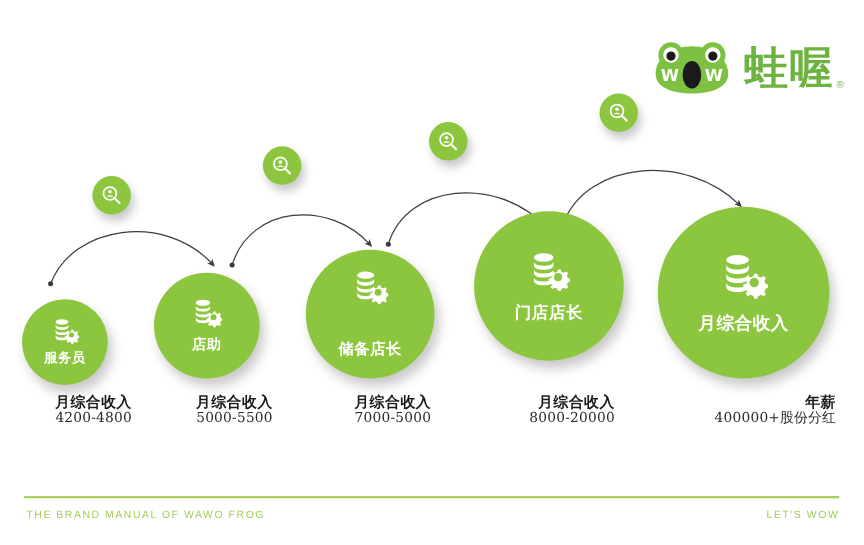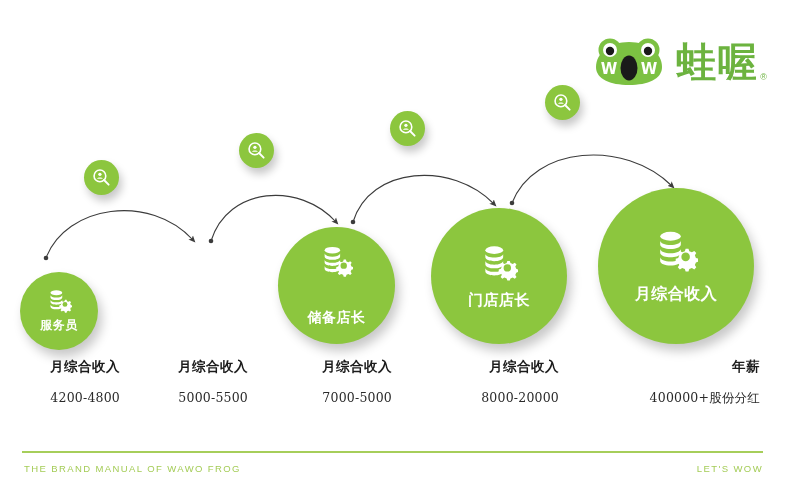--- a/index.html
+++ b/index.html
@@ -72,21 +72,21 @@
     position: absolute;
     text-align: right;
     color: #1b1b1b;
   }
   .caption-title {
     font-family: "DejaVu Sans", "Liberation Sans", sans-serif;
     font-size: 13.5px; font-weight: 700; letter-spacing: 0.5px;
     white-space: nowrap; line-height: 1;
   }
   .caption-value {
-    margin-top: 18px;
+    margin-top: 0;
     font-family: "DejaVu Serif", "Liberation Serif", serif;
     font-size: 12.5px; font-weight: 400; letter-spacing: 0.2px;
     white-space: nowrap; color: #2a2a2a; line-height: 1;
   }
 
   
   .footer-rule {
     position: absolute;
     left: 22px; top: 451px;
     width: 741px; height: 1.5px;
@@ -187,34 +187,45 @@
       <ellipse cx="12" cy="6" rx="7.5" ry="3.2" fill="#ffffff"></ellipse>
       <path d="M4.5 9 C4.5 11 8 12.3 12 12.3 C16 12.3 19.5 11 19.5 9 L19.5 12 C19.5 14 16 15.3 12 15.3 C8 15.3 4.5 14 4.5 12 Z" fill="#ffffff"></path>
       <path d="M4.5 15 C4.5 17 8 18.3 12 18.3 C16 18.3 19.5 17 19.5 15 L19.5 18 C19.5 20 16 21.3 12 21.3 C8 21.3 4.5 20 4.5 18 Z" fill="#ffffff"></path>
       <path d="M4.5 21 C4.5 23 8 24.3 12 24.3 C16 24.3 19.5 23 19.5 21 L19.5 24 C19.5 26 16 27.3 12 27.3 C8 27.3 4.5 26 4.5 24 Z" fill="#ffffff"></path>
       <path d="M22.5 13.5 l2.4 0 l0.7 2.1 l2.2 0.9 l2 -1.2 l1.7 1.7 l-1.2 2 l0.9 2.2 l2.1 0.7 l0 2.4 l-2.1 0.7 l-0.9 2.2 l1.2 2 l-1.7 1.7 l-2 -1.2 l-2.2 0.9 l-0.7 2.1 l-2.4 0 l-0.7 -2.1 l-2.2 -0.9 l-2 1.2 l-1.7 -1.7 l1.2 -2 l-0.9 -2.2 l-2.1 -0.7 l0 -2.4 l2.1 -0.7 l0.9 -2.2 l-1.2 -2 l1.7 -1.7 l2 1.2 l2.2 -0.9 Z" fill="#ffffff" transform="translate(-1.5,-2.5) scale(0.86) translate(6,7)"></path>
       <circle cx="23" cy="21" r="3.1" fill="#8cc63e"></circle>
     </svg>
     <span class="stage-label" style="font-size:12px;">服务员</span>
   </div>
 
+  <div class="stage" style="left:140px; top:248px; width:96px; height:96px;">
+    <svg class="stage-icon" width="28" height="28" viewBox="0 0 32 32" style="margin-bottom:6px;">
+      <ellipse cx="12" cy="6" rx="7.5" ry="3.2" fill="#ffffff"></ellipse>
+      <path d="M4.5 9 C4.5 11 8 12.3 12 12.3 C16 12.3 19.5 11 19.5 9 L19.5 12 C19.5 14 16 15.3 12 15.3 C8 15.3 4.5 14 4.5 12 Z" fill="#ffffff"></path>
+      <path d="M4.5 15 C4.5 17 8 18.3 12 18.3 C16 18.3 19.5 17 19.5 15 L19.5 18 C19.5 20 16 21.3 12 21.3 C8 21.3 4.5 20 4.5 18 Z" fill="#ffffff"></path>
+      <path d="M4.5 21 C4.5 23 8 24.3 12 24.3 C16 24.3 19.5 23 19.5 21 L19.5 24 C19.5 26 16 27.3 12 27.3 C8 27.3 4.5 26 4.5 24 Z" fill="#ffffff"></path>
+      <path d="M22.5 13.5 l2.4 0 l0.7 2.1 l2.2 0.9 l2 -1.2 l1.7 1.7 l-1.2 2 l0.9 2.2 l2.1 0.7 l0 2.4 l-2.1 0.7 l-0.9 2.2 l1.2 2 l-1.7 1.7 l-2 -1.2 l-2.2 0.9 l-0.7 2.1 l-2.4 0 l-0.7 -2.1 l-2.2 -0.9 l-2 1.2 l-1.7 -1.7 l1.2 -2 l-0.9 -2.2 l-2.1 -0.7 l0 -2.4 l2.1 -0.7 l0.9 -2.2 l-1.2 -2 l1.7 -1.7 l2 1.2 l2.2 -0.9 Z" fill="#ffffff" transform="translate(-1.5,-2.5) scale(0.86) translate(6,7)"></path>
+      <circle cx="23" cy="21" r="3.1" fill="#8cc63e"></circle>
+    </svg>
+    <span class="stage-label" style="font-size:13px;">店助</span>
+  </div>
 
   <div class="stage" style="left:278px; top:227px; width:117px; height:117px;gap:24px;">
     <svg class="stage-icon" width="33" height="33" viewBox="0 0 32 32" style="margin-bottom:8px;">
       <ellipse cx="12" cy="6" rx="7.5" ry="3.2" fill="#ffffff"></ellipse>
       <path d="M4.5 9 C4.5 11 8 12.3 12 12.3 C16 12.3 19.5 11 19.5 9 L19.5 12 C19.5 14 16 15.3 12 15.3 C8 15.3 4.5 14 4.5 12 Z" fill="#ffffff"></path>
       <path d="M4.5 15 C4.5 17 8 18.3 12 18.3 C16 18.3 19.5 17 19.5 15 L19.5 18 C19.5 20 16 21.3 12 21.3 C8 21.3 4.5 20 4.5 18 Z" fill="#ffffff"></path>
       <path d="M4.5 21 C4.5 23 8 24.3 12 24.3 C16 24.3 19.5 23 19.5 21 L19.5 24 C19.5 26 16 27.3 12 27.3 C8 27.3 4.5 26 4.5 24 Z" fill="#ffffff"></path>
       <path d="M22.5 13.5 l2.4 0 l0.7 2.1 l2.2 0.9 l2 -1.2 l1.7 1.7 l-1.2 2 l0.9 2.2 l2.1 0.7 l0 2.4 l-2.1 0.7 l-0.9 2.2 l1.2 2 l-1.7 1.7 l-2 -1.2 l-2.2 0.9 l-0.7 2.1 l-2.4 0 l-0.7 -2.1 l-2.2 -0.9 l-2 1.2 l-1.7 -1.7 l1.2 -2 l-0.9 -2.2 l-2.1 -0.7 l0 -2.4 l2.1 -0.7 l0.9 -2.2 l-1.2 -2 l1.7 -1.7 l2 1.2 l2.2 -0.9 Z" fill="#ffffff" transform="translate(-1.5,-2.5) scale(0.86) translate(6,7)"></path>
       <circle cx="23" cy="21" r="3.1" fill="#8cc63e"></circle>
     </svg>
     <span class="stage-label" style="font-size:14px;">储备店长</span>
   </div>
 
-  <div class="stage" style="left:431px; top:208px; width:136px; height:136px;align-items:center;">
+  <div class="stage" style="left:431px; top:192px; width:136px; height:136px;align-items:center;">
     <svg class="stage-icon" width="38" height="38" viewBox="0 0 32 32" style="margin-bottom:10px;">
       <ellipse cx="12" cy="6" rx="7.5" ry="3.2" fill="#ffffff"></ellipse>
       <path d="M4.5 9 C4.5 11 8 12.3 12 12.3 C16 12.3 19.5 11 19.5 9 L19.5 12 C19.5 14 16 15.3 12 15.3 C8 15.3 4.5 14 4.5 12 Z" fill="#ffffff"></path>
       <path d="M4.5 15 C4.5 17 8 18.3 12 18.3 C16 18.3 19.5 17 19.5 15 L19.5 18 C19.5 20 16 21.3 12 21.3 C8 21.3 4.5 20 4.5 18 Z" fill="#ffffff"></path>
       <path d="M4.5 21 C4.5 23 8 24.3 12 24.3 C16 24.3 19.5 23 19.5 21 L19.5 24 C19.5 26 16 27.3 12 27.3 C8 27.3 4.5 26 4.5 24 Z" fill="#ffffff"></path>
       <path d="M22.5 13.5 l2.4 0 l0.7 2.1 l2.2 0.9 l2 -1.2 l1.7 1.7 l-1.2 2 l0.9 2.2 l2.1 0.7 l0 2.4 l-2.1 0.7 l-0.9 2.2 l1.2 2 l-1.7 1.7 l-2 -1.2 l-2.2 0.9 l-0.7 2.1 l-2.4 0 l-0.7 -2.1 l-2.2 -0.9 l-2 1.2 l-1.7 -1.7 l1.2 -2 l-0.9 -2.2 l-2.1 -0.7 l0 -2.4 l2.1 -0.7 l0.9 -2.2 l-1.2 -2 l1.7 -1.7 l2 1.2 l2.2 -0.9 Z" fill="#ffffff" transform="translate(-1.5,-2.5) scale(0.86) translate(6,7)"></path>
       <circle cx="23" cy="21" r="3.1" fill="#8cc63e"></circle>
     </svg>
     <span class="stage-label" style="font-size:15px;">门店店长</span>
   </div>

